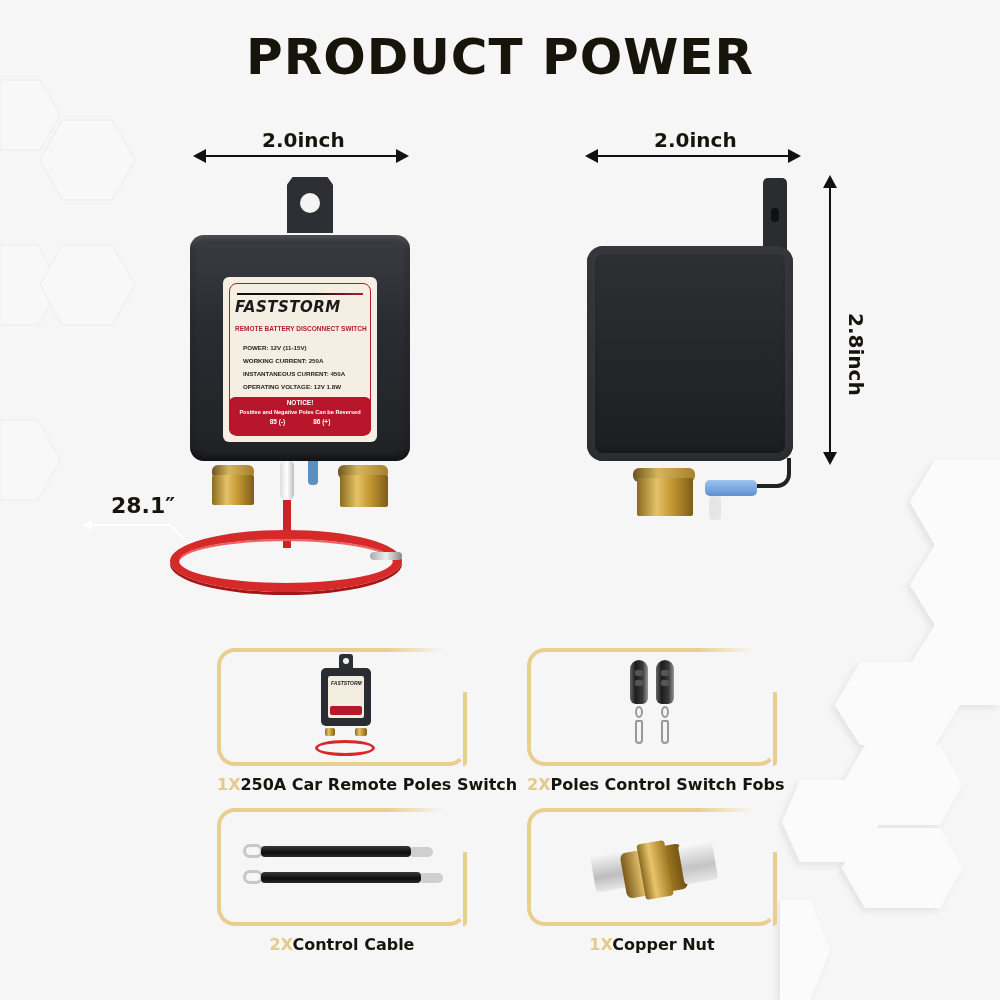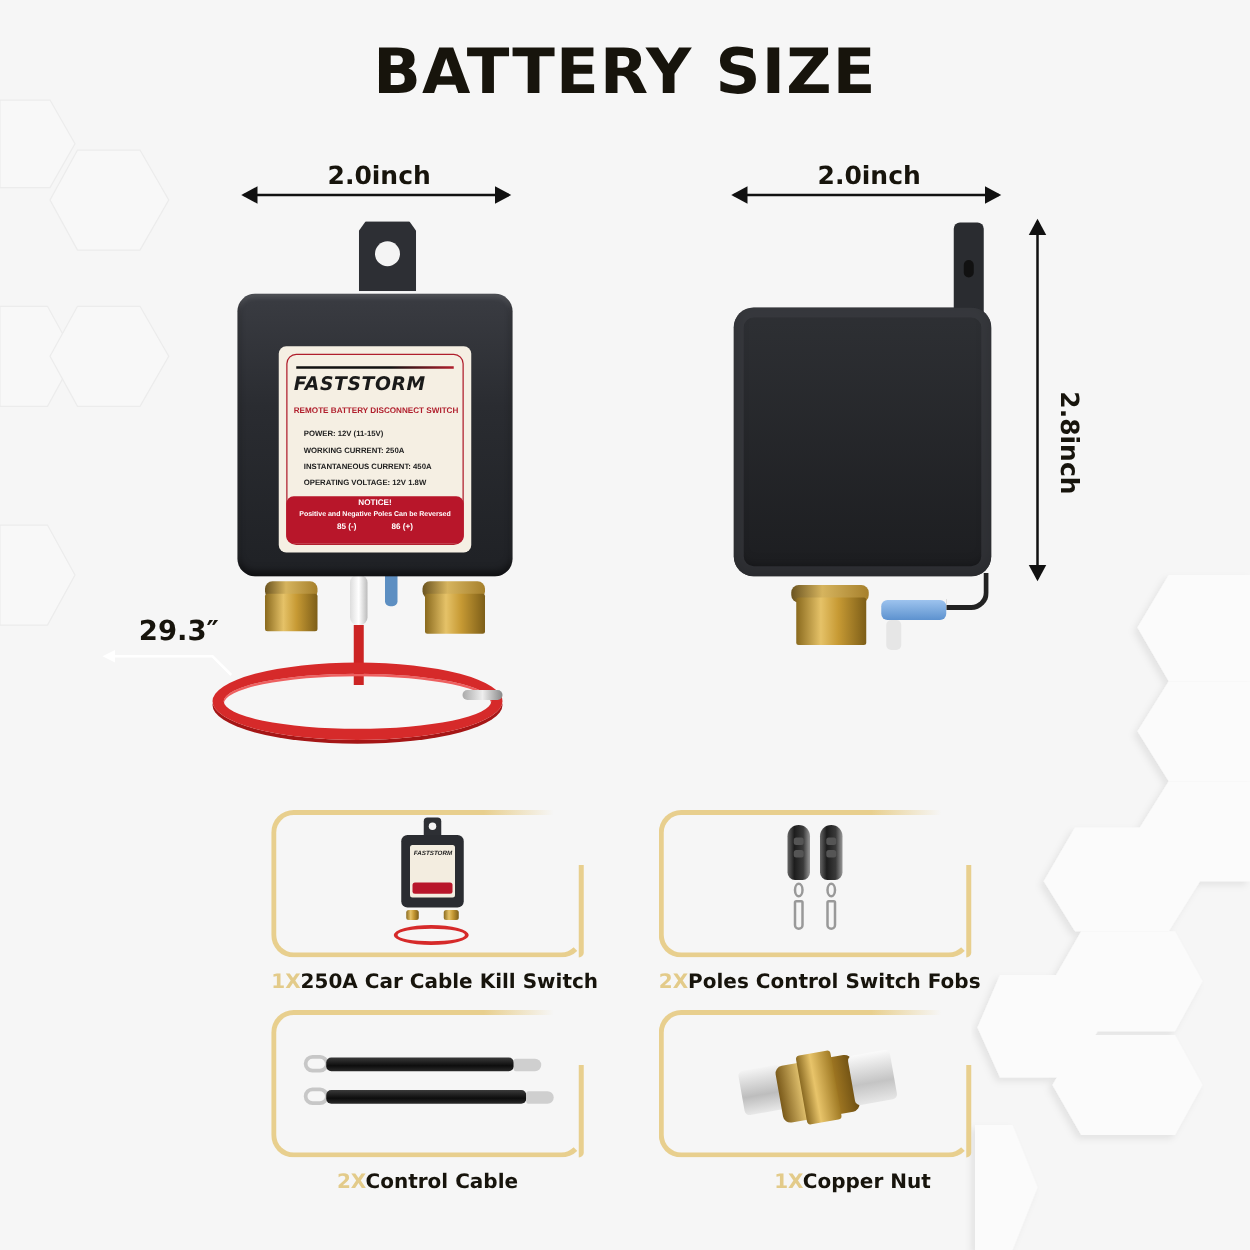--- a/index.html
+++ b/index.html
@@ -111,32 +111,32 @@
     <polygon points="935,545 1000,545 1000,625 935,625 910,585"></polygon>
     <polygon points="935,625 1000,625 1000,705 935,705 910,665"></polygon>
     <polygon points="860,662 935,662 960,705 935,745 860,745 835,705"></polygon>
     <polygon points="865,745 940,745 962,785 940,825 865,825 842,785"></polygon>
     <polygon points="800,780 855,780 880,822 855,862 800,862 782,822"></polygon>
     <polygon points="865,828 940,828 962,868 940,908 865,908 842,868"></polygon>
     <polygon points="780,900 810,900 830,950 810,1000 780,1000"></polygon>
   </g>
 </svg>
 
-<div class="abs title">BATTERY SIZE</div>
+<div class="abs title">PRODUCT POWER</div>
 
 <div class="abs dim-label" style="left:262px; top:128px;">2.0inch</div>
 <div class="abs arrow-h" style="left:195px; top:155px; width:212px;"></div>
 
 <div class="abs dim-label" style="left:654px; top:128px;">2.0inch</div>
 <div class="abs arrow-h" style="left:587px; top:155px; width:212px;"></div>
 
 <div class="abs arrow-v" style="left:829px; top:177px; height:286px;"></div>
 <div class="abs dim-label vtext" style="left:868px; top:313px;">2.8inch</div>
 
-<div class="abs dim-label" style="left:111px; top:493px; font-size:22px;">29.3″</div>
+<div class="abs dim-label" style="left:111px; top:493px; font-size:22px;">28.1″</div>
 <svg class="abs" style="left:80px; top:515px;" width="110" height="30">
   <polyline points="105,25 90,10 8,10" fill="none" stroke="#fff" stroke-width="2"></polyline>
   <polygon points="2,10 12,5 12,15" fill="#fff"></polygon>
 </svg>
 
 <div class="abs" style="left:190px; top:175px; width:220px; height:420px;">
   <div class="tab" style="position:absolute; left:97px; top:2px;"></div>
   <div class="tab-hole" style="position:absolute; left:110px; top:18px;"></div>
 
   <div class="washer" style="position:absolute; left:22px; top:290px; width:42px; height:14px;"></div>
@@ -193,21 +193,21 @@
     <div style="position:absolute; left:2px; top:14px; width:50px; height:58px; background:#2a2c31; border-radius:5px;"></div>
     <div style="position:absolute; left:9px; top:22px; width:36px; height:42px; background:#f3ede0; border-radius:2px;"></div>
     <div style="position:absolute; left:11px; top:52px; width:32px; height:9px; background:#b8162a; border-radius:2px;"></div>
     <div style="position:absolute; left:12px; top:26px; font-size:5px; font-weight:bold; font-style:italic; color:#222;">FASTSTORM</div>
     <div style="position:absolute; left:6px; top:74px; width:10px; height:8px;" class="nut"></div>
     <div style="position:absolute; left:36px; top:74px; width:12px; height:8px;" class="nut"></div>
     <div style="position:absolute; left:-4px; top:86px; width:60px; height:16px; border:3px solid #d62a2a; border-radius:50%;"></div>
   </div>
 </div>
 <div class="abs caption" style="left:217px; top:775px; width:250px;">
-  <span class="qty">1X</span><span>250A Car Cable Kill Switch</span>
+  <span class="qty">1X</span><span>250A Car Remote Poles Switch</span>
 </div>
 
 <div class="abs item-frame" style="left:527px; top:648px; width:250px; height:118px;">
   <div class="fade"></div>
   <div style="position:absolute; left:95px; top:8px; width:60px; height:100px;">
     <div class="fob" style="position:absolute; left:4px; top:0;">
         <div class="fob-btn" style="top:10px;"></div>
         <div class="fob-btn" style="top:20px;"></div>
       </div>
     <div class="fob" style="position:absolute; left:30px; top:0;">
@@ -241,15 +241,15 @@
 
 <div class="abs item-frame" style="left:527px; top:808px; width:250px; height:118px;">
   <div class="fade"></div>
   <div style="position:absolute; left:58px; top:28px; width:130px; height:64px;">
     <div style="position:absolute; left:4px; top:14px; width:34px; height:36px; background:linear-gradient(180deg,#f4f4f4,#bdbdbd 60%,#e8e8e8); border-radius:4px; transform:rotate(-10deg);"></div>
     <div style="position:absolute; left:34px; top:8px; width:62px; height:46px; background:linear-gradient(90deg,#7a5a1a,#f0d07a 35%,#b88a2a 60%,#6c4e12); border-radius:6px; transform:rotate(-10deg);"></div>
     <div style="position:absolute; left:52px; top:2px; width:28px; height:56px; background:linear-gradient(90deg,#8a6a22,#e8c46a 40%,#a07a24); border-radius:3px; transform:rotate(-10deg);"></div>
     <div style="position:absolute; left:92px; top:2px; width:34px; height:40px; background:linear-gradient(180deg,#fafafa,#c4c4c4 60%,#e6e6e6); border-radius:4px; transform:rotate(-10deg);"></div>
   </div>
 </div>
-<div class="abs caption" style="left:557px; top:935px; width:250px;">
+<div class="abs caption" style="left:527px; top:935px; width:250px;">
   <span class="qty">1X</span><span>Copper Nut</span>
 </div>
 
 </body></html>

